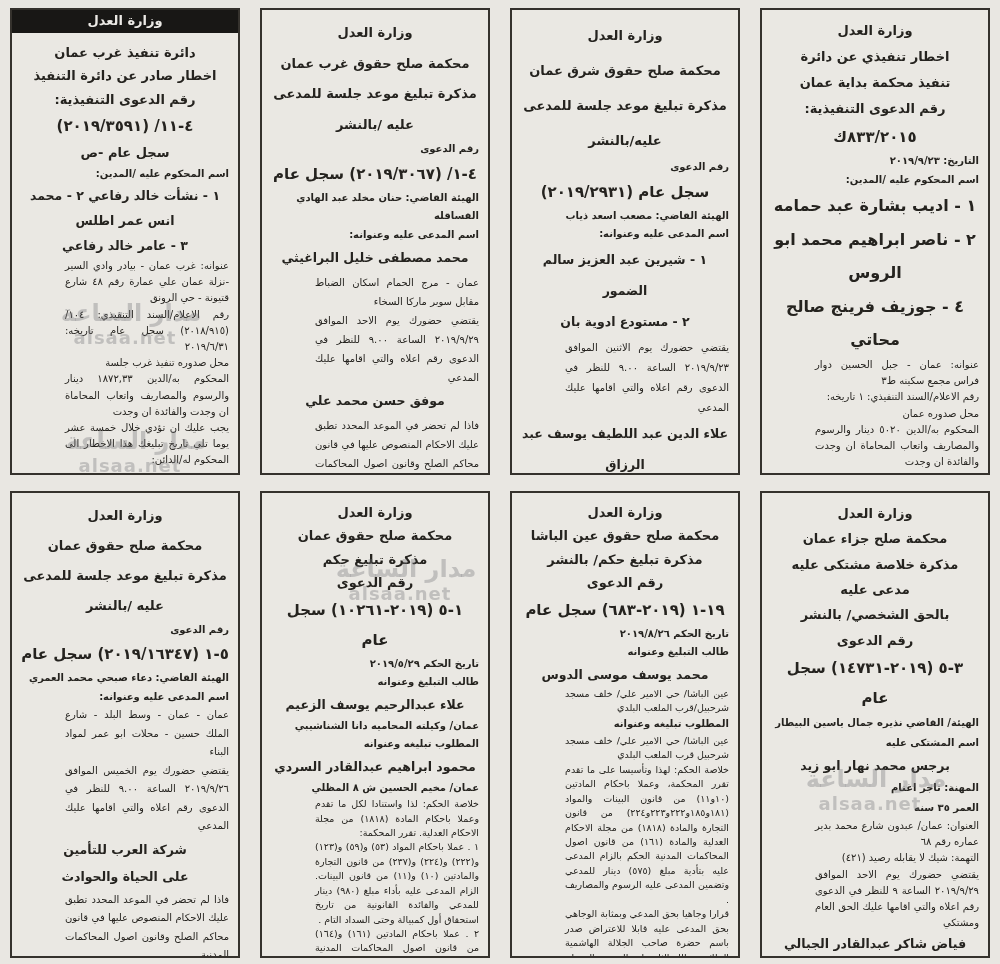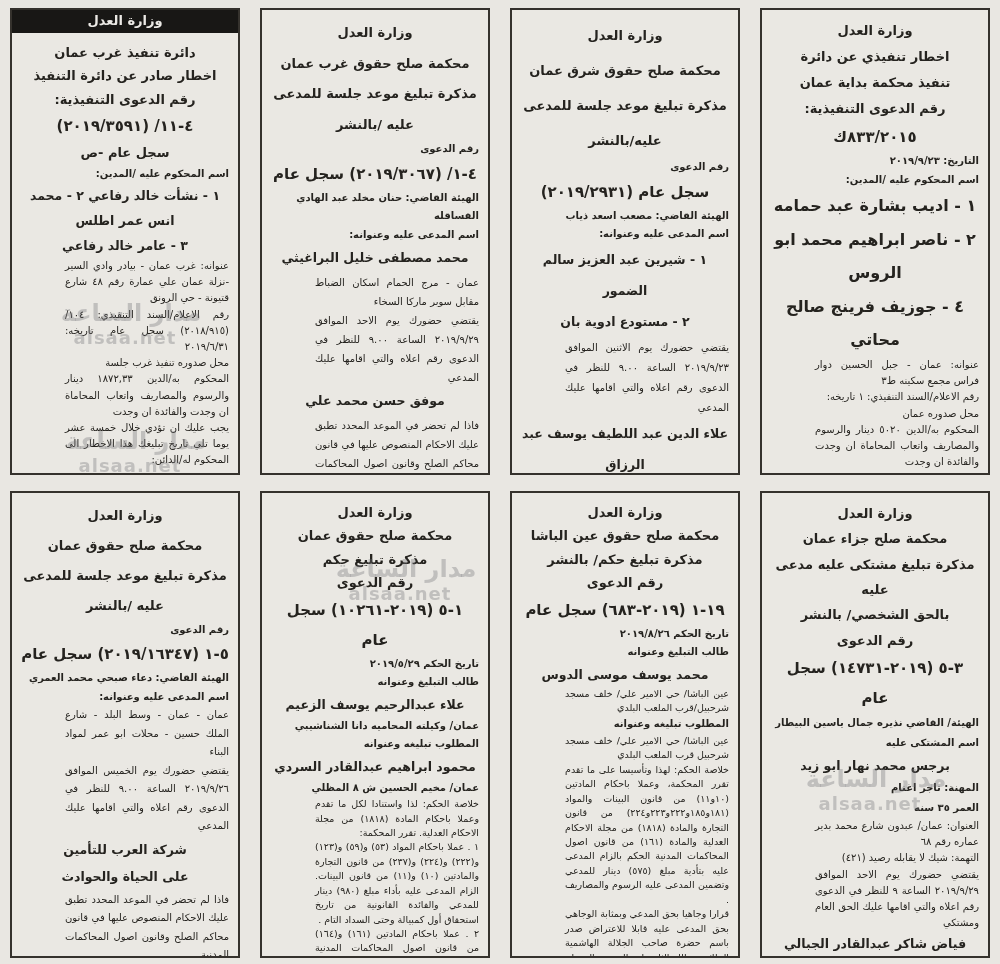--- a/index.html
+++ b/index.html
@@ -165,21 +165,21 @@
   </article>
       <article class="notice">
     <span class="cnr tl"></span>
     <span class="cnr tr"></span>
     <span class="cnr bl"></span>
     <span class="cnr br"></span>
 
     <div class="body">
           <div class="seg seg-title">وزارة العدل</div>
           <div class="seg seg-title">محكمة صلح جزاء عمان</div>
-          <div class="seg seg-title">مذكرة تبليغ مشتكى عليه مدعى عليه</div>
+          <div class="seg seg-title">مذكرة خلاصة مشتكى عليه مدعى عليه</div>
           <div class="seg seg-title">بالحق الشخصي/ بالنشر</div>
           <div class="seg seg-title">رقم الدعوى</div>
           <div class="seg seg-num">٣-٥ (٢٠١٩-١٤٧٣١) سجل عام</div>
           <div class="seg seg-label">الهيئة/ القاضي نذيره جمال ياسين البيطار</div>
           <div class="seg seg-label">اسم المشتكى عليه</div>
           <div class="seg seg-name">برجس محمد نهار ابو زيد</div>
           <div class="seg seg-label">المهنة: تاجر اغنام</div>
           <div class="seg seg-label">العمر ٣٥ سنه</div>
           <div class="seg seg-para">العنوان: عمان/ عبدون شارع محمد بدير عماره رقم ٦٨</div>
           <div class="seg seg-para">التهمة: شيك لا يقابله رصيد (٤٢١)</div>

